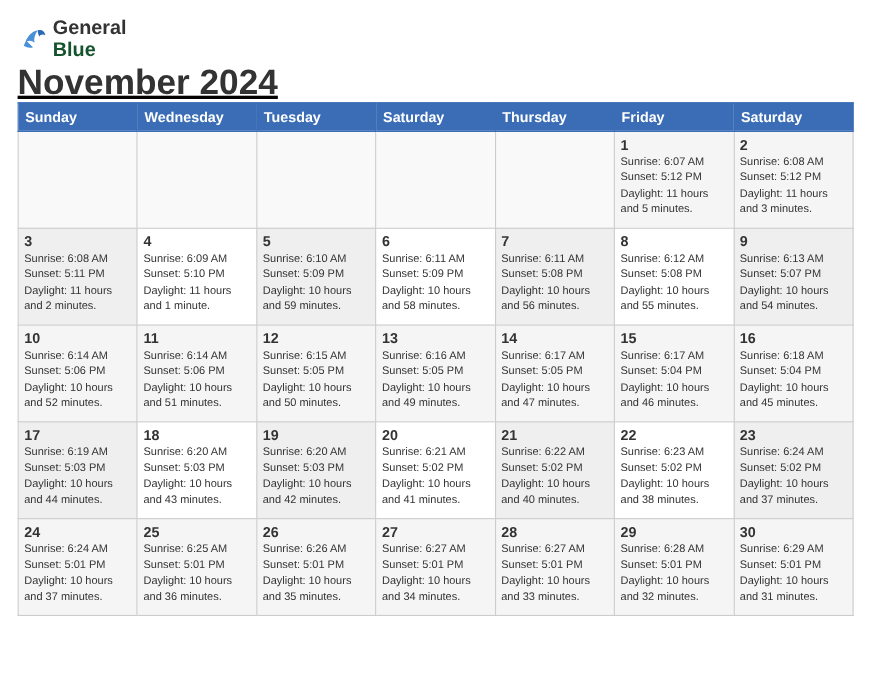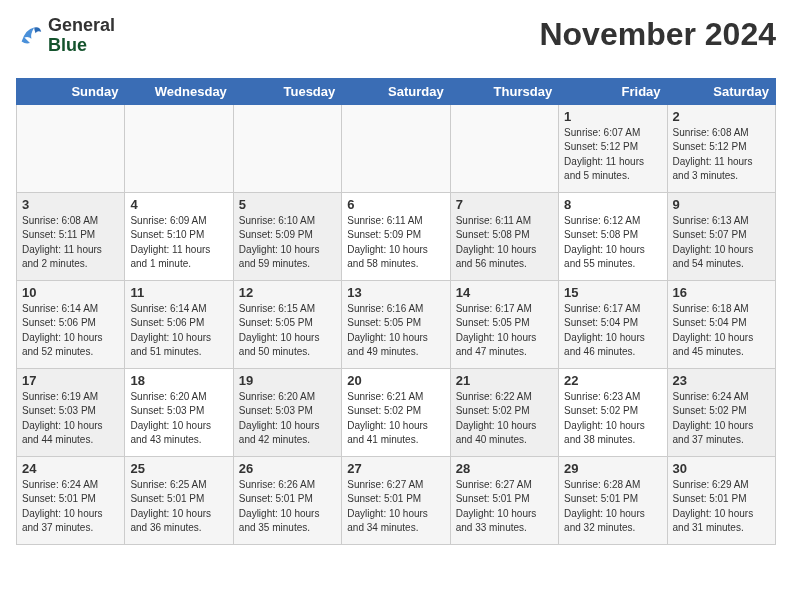--- a/index.html
+++ b/index.html
@@ -7,59 +7,61 @@
       font-family: Arial, sans-serif;
       background: #fff;
       width: 792px;
       min-height: 612px;
       padding: 16px;
     }
     .header-area {
       display: flex;
       justify-content: space-between;
       align-items: flex-start;
-      margin-bottom: 22px;
+      margin-bottom: 0;
+      flex-direction: column;
     }
     .logo {
       display: flex;
       align-items: center;
       gap: 4px;
     }
     .logo-text {
       font-size: 18px;
       font-weight: bold;
       color: #333;
       line-height: 1.1;
     }
     .logo-blue { color: #14532d; }
     .logo-bird {
       width: 28px;
       height: 28px;
     }
     .title-area {
       text-align: right;
+      text-decoration: underline;
     }
     .main-title {
       font-size: 32px;
       font-weight: bold;
       color: #333;
     }
     .subtitle {
       font-size: 15px;
       color: #555;
     }
     table {
       width: 100%;
       border-collapse: collapse;
       table-layout: fixed;
     }
     th {
       background-color: #3a6db5;
       color: #fff;
-      text-align: right;
+      text-align: left;
       padding: 5px 6px;
       font-size: 13px;
       font-weight: bold;
       border: 1px solid #3a6db5;
     }
     td {
       border: 1px solid #ccc;
       vertical-align: top;
       padding: 4px 5px;
       font-size: 10.5px;

